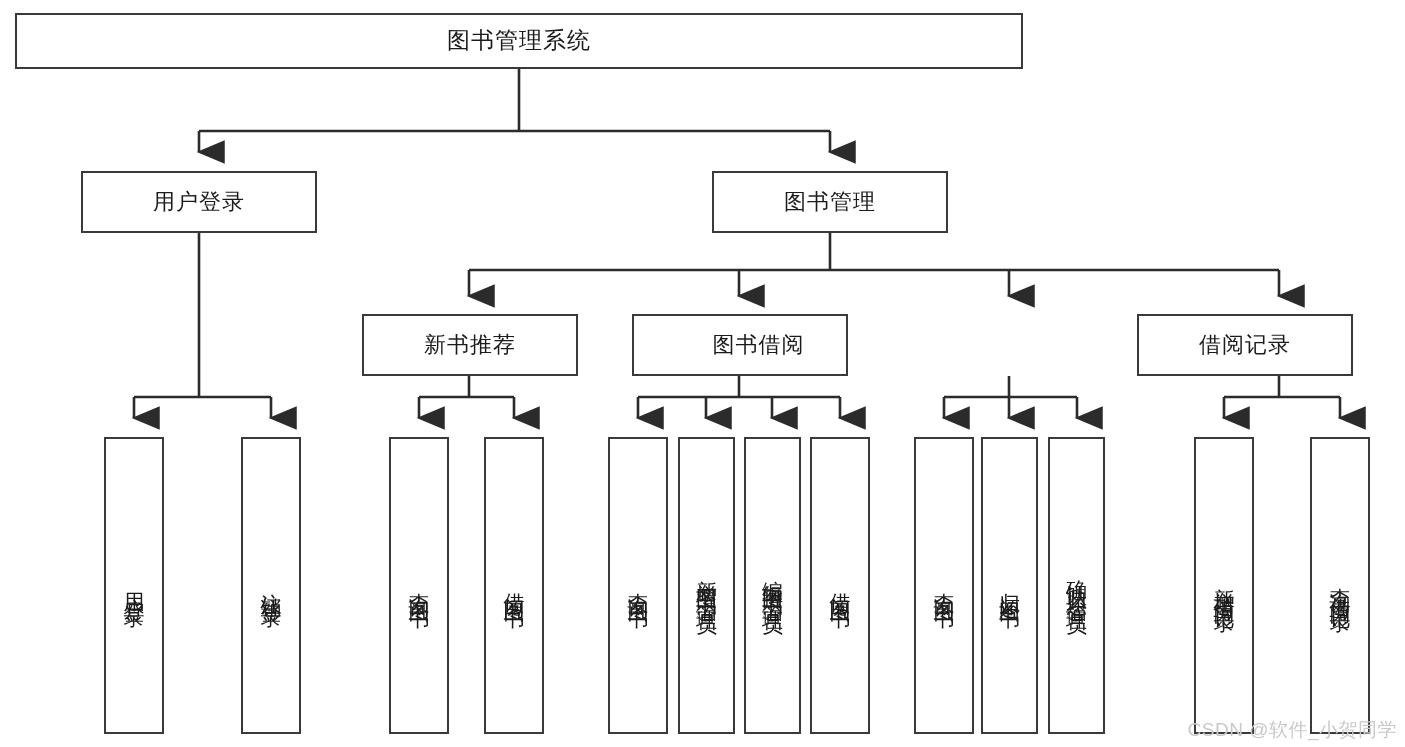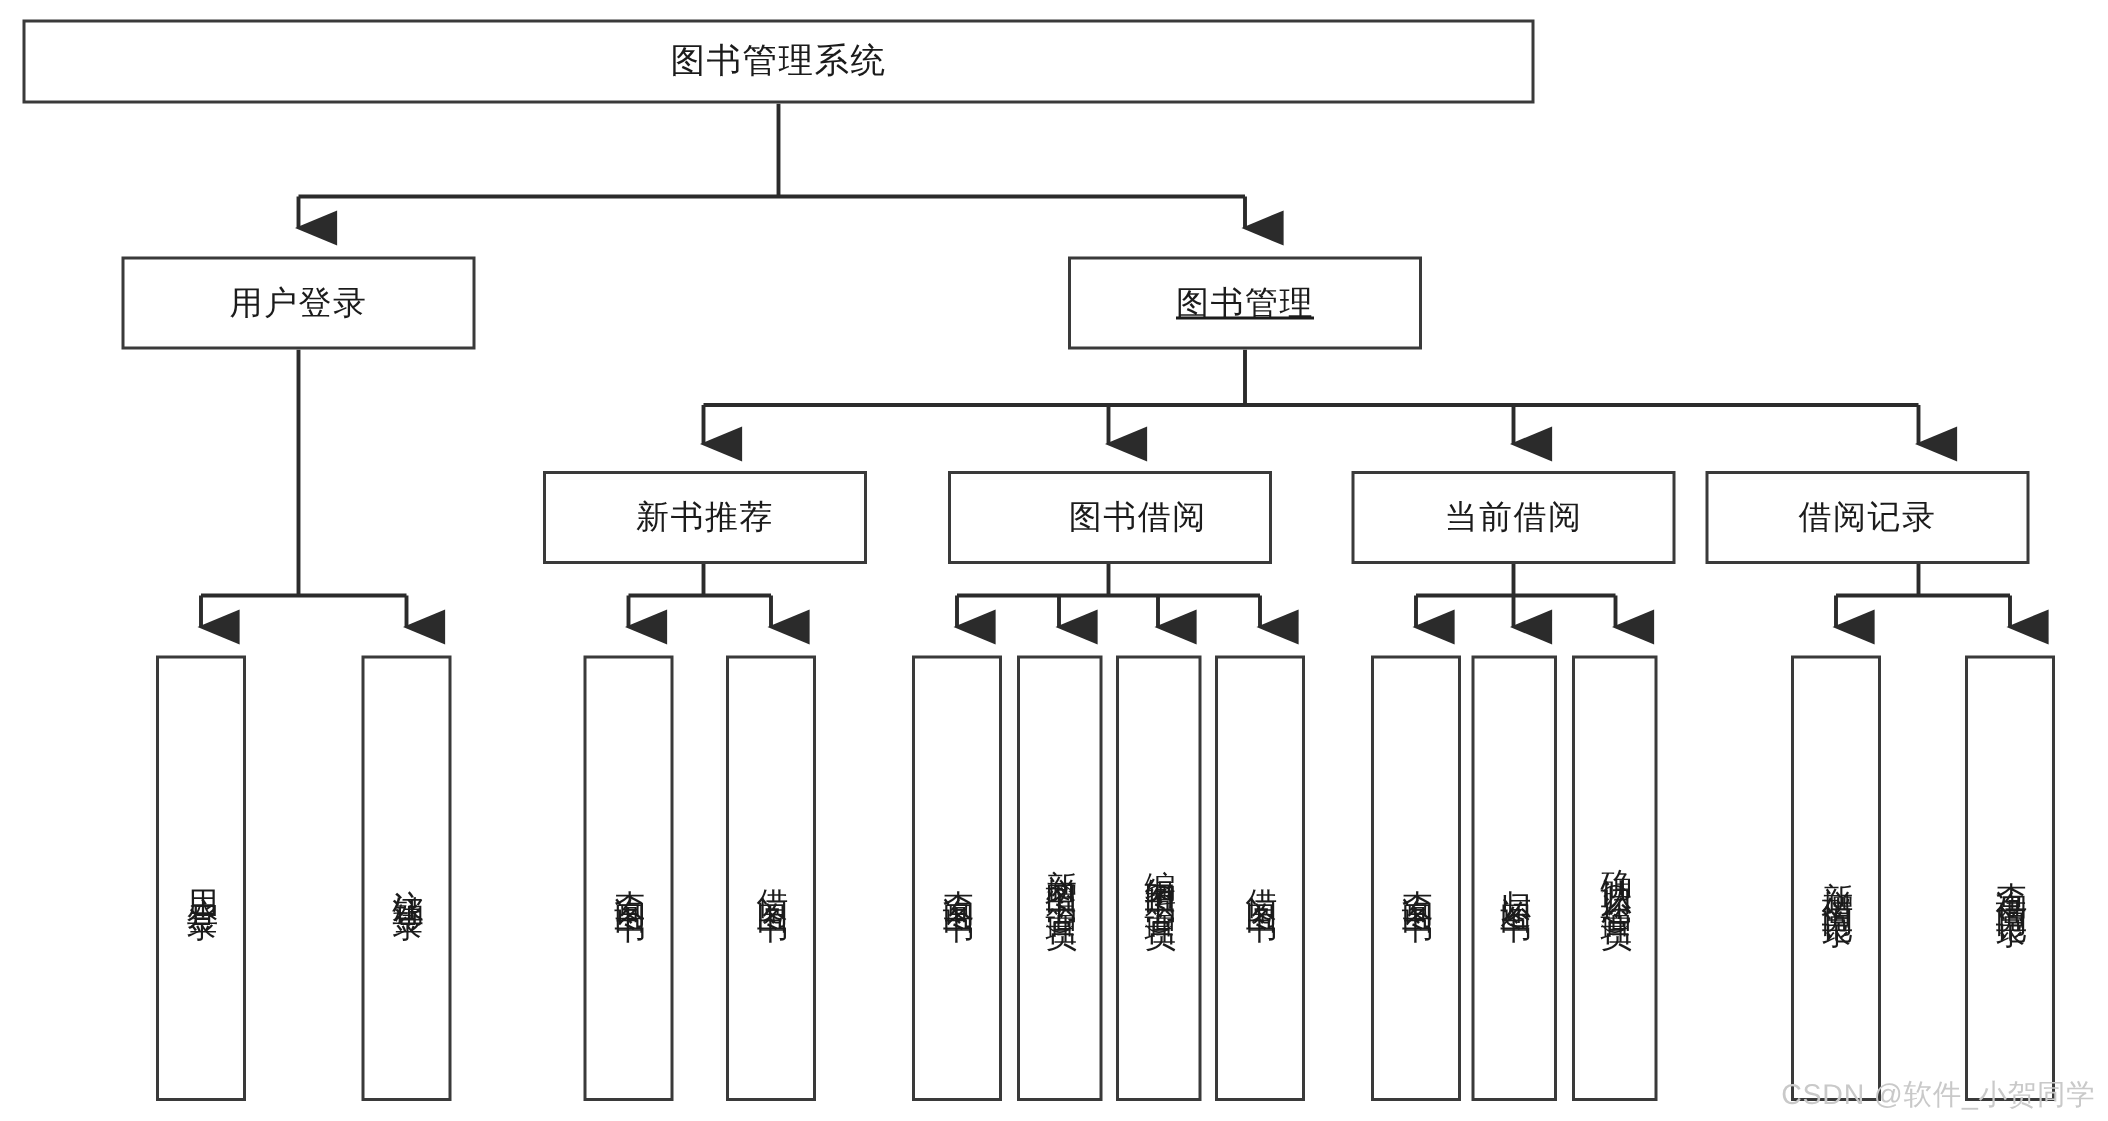--- a/index.html
+++ b/index.html
@@ -126,32 +126,29 @@
     </g>
   </svg>
 
   <div class="node horiz root" style="left:15px; top:13px; width:1008px; height:56px;">
     <span>图书管理系统</span>
   </div>
 
   <div class="node horiz" style="left:81px; top:171px; width:236px; height:62px;">
     <span>用户登录</span>
   </div>
-  <div class="node horiz" style="left:712px; top:171px; width:236px; height:62px;text-decoration:underline;">
+  <div class="node horiz" style="left:712px; top:171px; width:236px; height:62px;">
     <span>图书管理</span>
   </div>
 
   <div class="node horiz" style="left:362px; top:314px; width:216px; height:62px;align-items:center;">
     <span>新书推荐</span>
   </div>
   <div class="node horiz" style="left:632px; top:314px; width:216px; height:62px;padding-left:37px;">
     <span>图书借阅</span>
-  </div>
-  <div class="node horiz" style="left:901px; top:314px; width:216px; height:62px;">
-    <span>当前借阅</span>
   </div>
   <div class="node horiz" style="left:1137px; top:314px; width:216px; height:62px;">
     <span>借阅记录</span>
   </div>
 
   <div class="node leaf" style="left:104px; top:437px; width:60px; height:297px;">
     <span class="vtext">用户登录</span>
   </div>
   <div class="node leaf" style="left:241px; top:437px; width:60px; height:297px;">
     <span class="vtext">注销登录</span>

